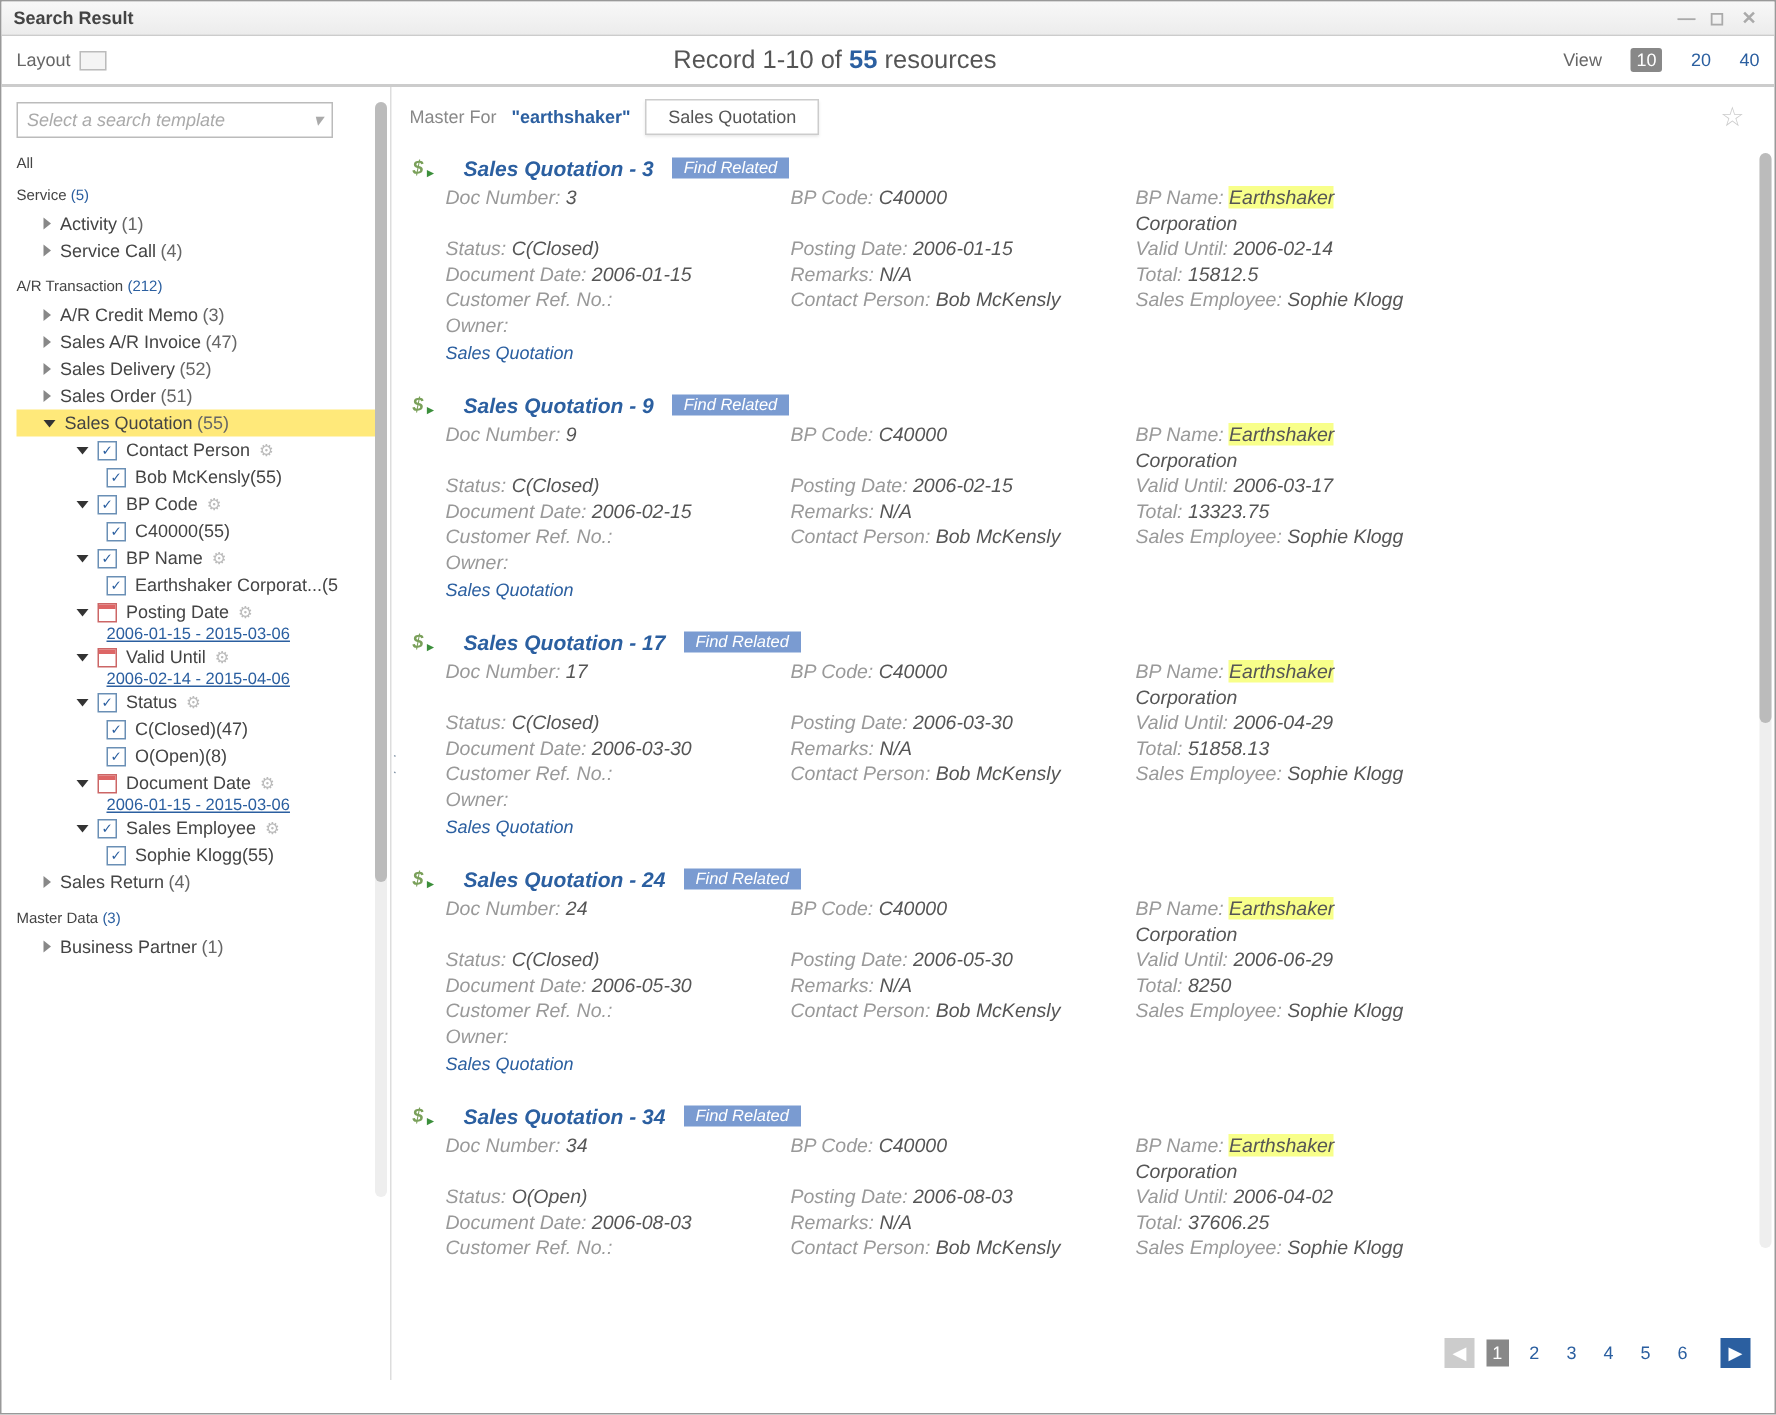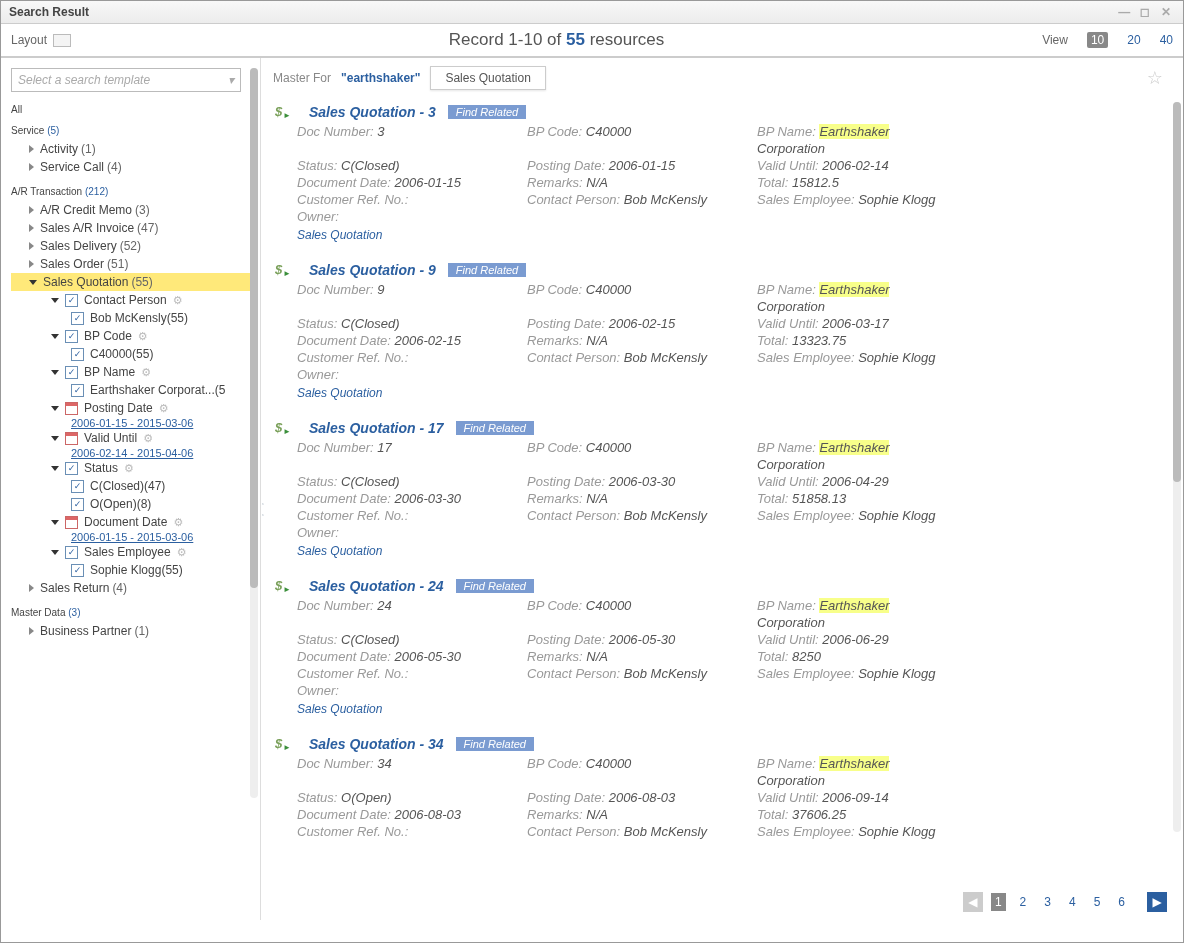--- a/index.html
+++ b/index.html
@@ -11,21 +11,21 @@
 .toolbar .layout-box { width:18px; height:13px; border:1px solid #bbb; background:#f4f4f4; display:inline-block; }
 .toolbar .recordinfo { flex:1; text-align:center; color:#555; font-size:17px; }
 .toolbar .recordinfo .blue { color:#2b5fa0; font-weight:bold; }
 .toolbar .viewblk { display:flex; align-items:center; gap:19px; color:#666; }
 .toolbar .viewblk .opt { color:#2b5fa0; cursor:pointer; }
 .toolbar .viewblk .opt.active { background:#888; color:#fff; padding:1px 4px; border-radius:2px; }
 
 .body { display:flex; height: 862px; }
 .sidebar { width: 260px; border-right:1px solid #ddd; background:#fff; position:relative; overflow:hidden; }
 .sidebar-scroll { overflow-y:auto; height:100%; padding:10px 4px 10px 10px; }
-.searchsel { width: 230px; border:1px solid #bbb; padding:4px 6px; color:#aaa; font-style:italic; display:flex; justify-content:space-between; align-items:center; margin-bottom:12px; }
+.searchsel { width: 211px; border:1px solid #bbb; padding:4px 6px; color:#aaa; font-style:italic; display:flex; justify-content:space-between; align-items:center; margin-bottom:12px; }
 .cat-head { color:#444; font-size:10px; margin:10px 0 4px; }
 .cat-head .cnt { color:#2b5fa0; }
 .tree-row { display:flex; align-items:center; padding:2px 2px 2px 18px; color:#444; cursor:pointer; }
 .tree-row .tri { display:inline-block; width:0; height:0; margin-right:6px; }
 .tri.closed { border-top:4px solid transparent; border-bottom:4px solid transparent; border-left:5px solid #888; }
 .tri.open { border-left:4px solid transparent; border-right:4px solid transparent; border-top:5px solid #333; }
 .tree-row .cnt { color:#666; margin-left:3px; }
 .tree-row.sel { background:#ffe97a; }
 .sub-row { padding-left:40px; display:flex; align-items:center; padding-top:2px; padding-bottom:2px; }
 .sub-row .chk, .sub2-row .chk { width:13px; height:13px; border:1px solid #6a8fb5; background:#fff; display:inline-flex; align-items:center; justify-content:center; margin-right:6px; font-size:9px; color:#2b5fa0; }
@@ -380,21 +380,21 @@
           </div>
           <div class="fields">
             <div><span class="lab">Doc Number:</span> <span class="val">34</span></div>
             <div><span class="lab">BP Code:</span> <span class="val">C40000</span></div>
             <div><span class="lab">BP Name:</span> <span class="val"><span class="hl">Earthshaker</span></span></div>
             <div></div>
             <div></div>
             <div><span class="val">Corporation</span></div>
             <div><span class="lab">Status:</span> <span class="val">O(Open)</span></div>
             <div><span class="lab">Posting Date:</span> <span class="val">2006-08-03</span></div>
-            <div><span class="lab">Valid Until:</span> <span class="val">2006-09-14</span></div>
+            <div><span class="lab">Valid Until:</span> <span class="val">2006-04-02</span></div>
             <div><span class="lab">Document Date:</span> <span class="val">2006-08-03</span></div>
             <div><span class="lab">Remarks:</span> <span class="val">N/A</span></div>
             <div><span class="lab">Total:</span> <span class="val">37606.25</span></div>
             <div><span class="lab">Customer Ref. No.:</span> <span class="val"></span></div>
             <div><span class="lab">Contact Person:</span> <span class="val">Bob McKensly</span></div>
             <div><span class="lab">Sales Employee:</span> <span class="val">Sophie Klogg</span></div>
           </div>
         </div>
       </div>
     <div class="pager">

